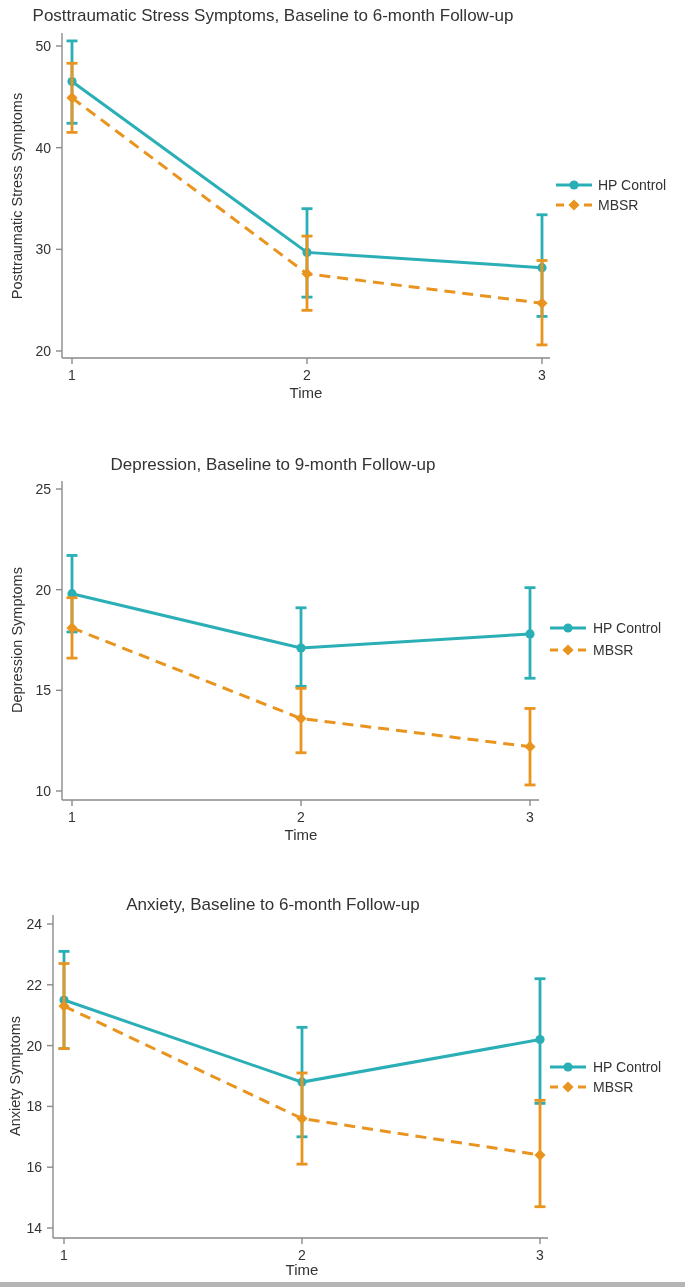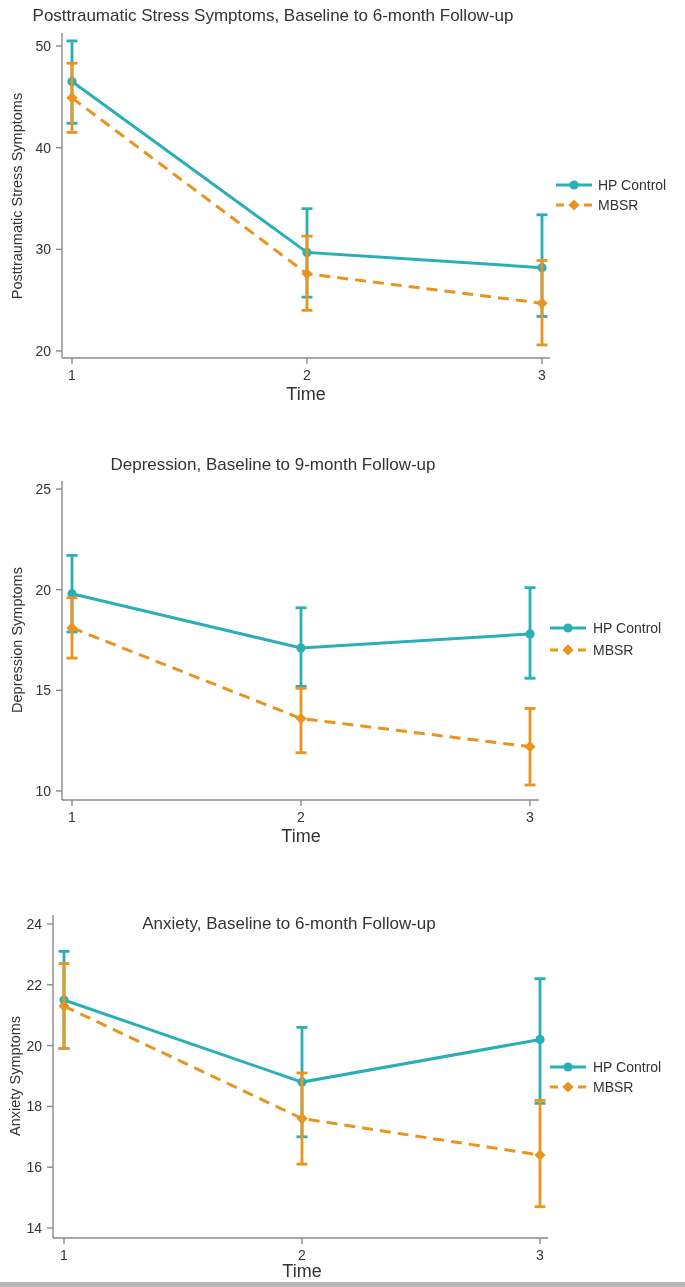--- a/index.html
+++ b/index.html
@@ -20,37 +20,37 @@
     position: absolute;
     left: 0;
     width: 546px;
     text-align: center;
     font-size: 17px;
     color: #333333;
     white-space: nowrap;
   }
   #title-0 { top: 6px; }
   #title-1 { top: 455px; }
-  #title-2 { top: 914px; padding-left: 16px; }
+  #title-2 { top: 895px; }
 
   .y-label {
     position: absolute;
     transform: translate(-50%, -50%) rotate(-90deg);
     font-size: 14.5px;
     color: #333333;
     white-space: nowrap;
   }
   #ylab-0 { left: 17px; top: 196px; }
   #ylab-1 { left: 17px; top: 640px; }
   #ylab-2 { left: 15px; top: 1076px; }
 
   .x-label {
     position: absolute;
     transform: translateX(-50%);
-    font-size: 18px;
+    font-size: 15px;
     color: #333333;
   }
   #xlab-0 { left: 306px; top: 384px; }
   #xlab-1 { left: 301px; top: 826px; }
   #xlab-2 { left: 302px; top: 1261px; }
 
   .bottom-strip {
     position: absolute;
     left: 0; right: 0; bottom: 0;
     height: 5px;

